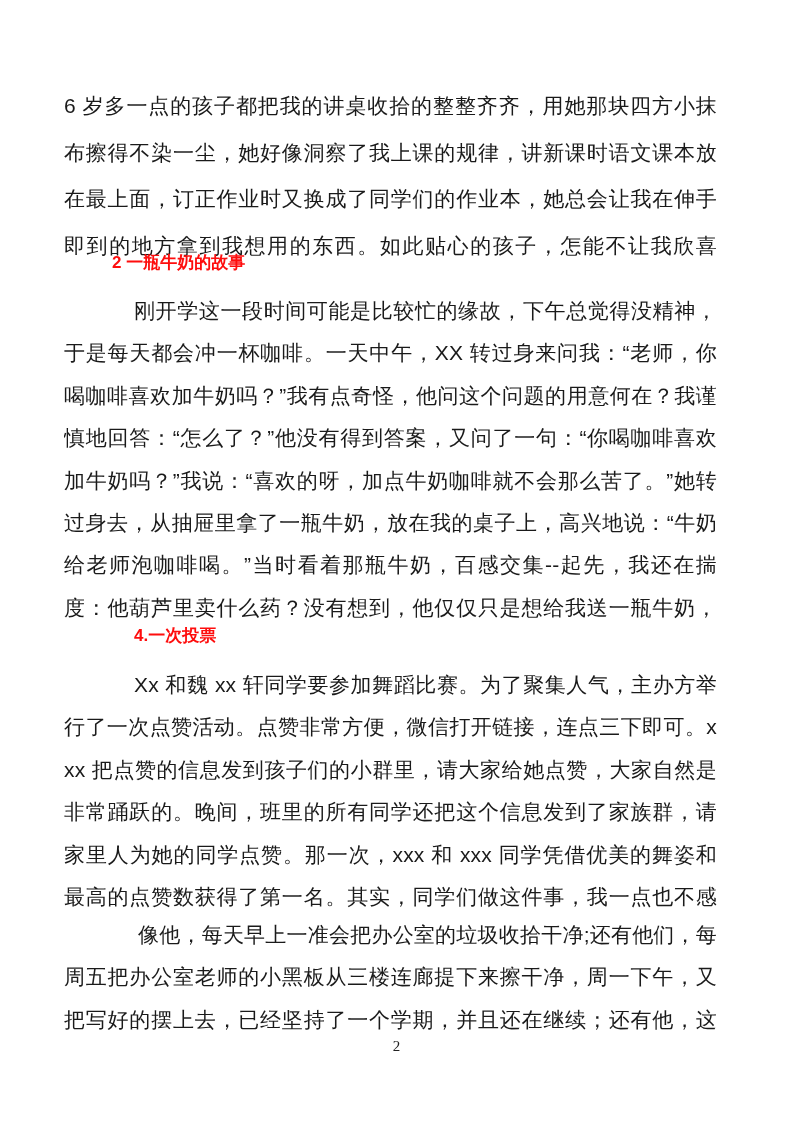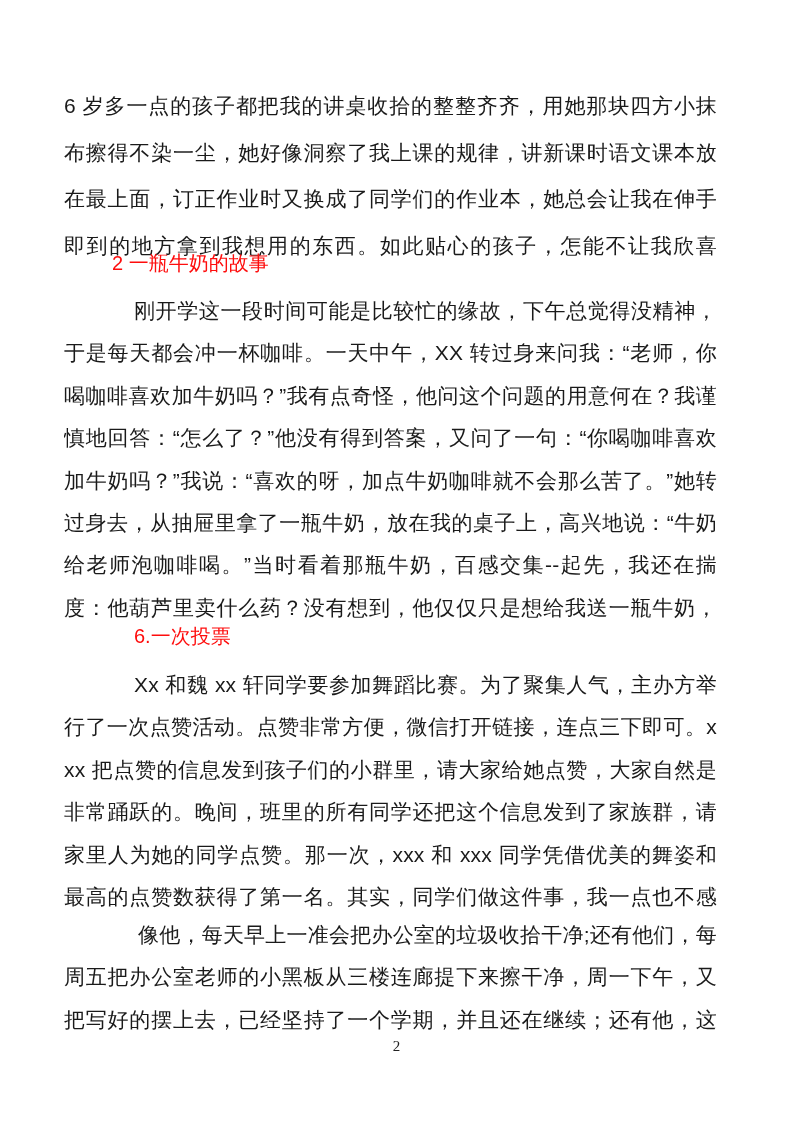--- a/index.html
+++ b/index.html
@@ -48,22 +48,22 @@
   .para-warm {
     top: 914px;
     height: 127px;
     text-indent: 74px;
   }
   .heading {
     position: absolute;
     left: 64px;
     width: 653px;
     margin: 0;
-    font-size: 20px;
-    font-weight: 400;
+    font-size: 17px;
+    font-weight: 700;
     color: #fe0d0d;
     line-height: 42px;
     white-space: nowrap;
     overflow: hidden;
   }
   .heading-milk {
     top: 242px;
     padding-left: 48px;
   }
   .heading-vote {
@@ -86,21 +86,21 @@
 <body>
 
 <div class="page">
 
   <p class="block para para-first">6 岁多一点的孩子都把我的讲桌收拾的整整齐齐，用她那块四方小抹布擦得不染一尘，她好像洞察了我上课的规律，讲新课时语文课本放在最上面，订正作业时又换成了同学们的作业本，她总会让我在伸手即到的地方拿到我想用的东西。如此贴心的孩子，怎能不让我欣喜呢？</p>
 
   <h2 class="heading heading-milk">2 一瓶牛奶的故事</h2>
 
   <p class="block para para-milk">刚开学这一段时间可能是比较忙的缘故，下午总觉得没精神，于是每天都会冲一杯咖啡。一天中午，XX 转过身来问我：“老师，你喝咖啡喜欢加牛奶吗？”我有点奇怪，他问这个问题的用意何在？我谨慎地回答：“怎么了？”他没有得到答案，又问了一句：“你喝咖啡喜欢加牛奶吗？”我说：“喜欢的呀，加点牛奶咖啡就不会那么苦了。”她转过身去，从抽屉里拿了一瓶牛奶，放在我的桌子上，高兴地说：“牛奶给老师泡咖啡喝。”当时看着那瓶牛奶，百感交集--起先，我还在揣度：他葫芦里卖什么药？没有想到，他仅仅只是想给我送一瓶牛奶，一瓶冲咖啡的牛奶。这瓶牛奶，好像在诉说着一个成人的过度谨慎和一位孩子纯真的心灵。</p>
 
-  <h2 class="heading heading-vote">6.一次投票</h2>
+  <h2 class="heading heading-vote">4.一次投票</h2>
 
   <p class="block para para-vote">Xx 和魏 xx 轩同学要参加舞蹈比赛。为了聚集人气，主办方举行了一次点赞活动。点赞非常方便，微信打开链接，连点三下即可。xxx 把点赞的信息发到孩子们的小群里，请大家给她点赞，大家自然是非常踊跃的。晚间，班里的所有同学还把这个信息发到了家族群，请家里人为她的同学点赞。那一次，xxx 和 xxx 同学凭借优美的舞姿和最高的点赞数获得了第一名。其实，同学们做这件事，我一点也不感到奇怪--因为她们一直是群非常温暖的孩子。</p>
 
   <p class="block para para-warm">像他，每天早上一准会把办公室的垃圾收拾干净;还有他们，每周五把办公室老师的小黑板从三楼连廊提下来擦干净，周一下午，又把写好的摆上去，已经坚持了一个学期，并且还在继续；还有他，这个让我头疼万分酷爱昆虫的孩子曾经</p>
 
   <div class="page-number">2</div>
 
 </div>
 
 </body></html>

